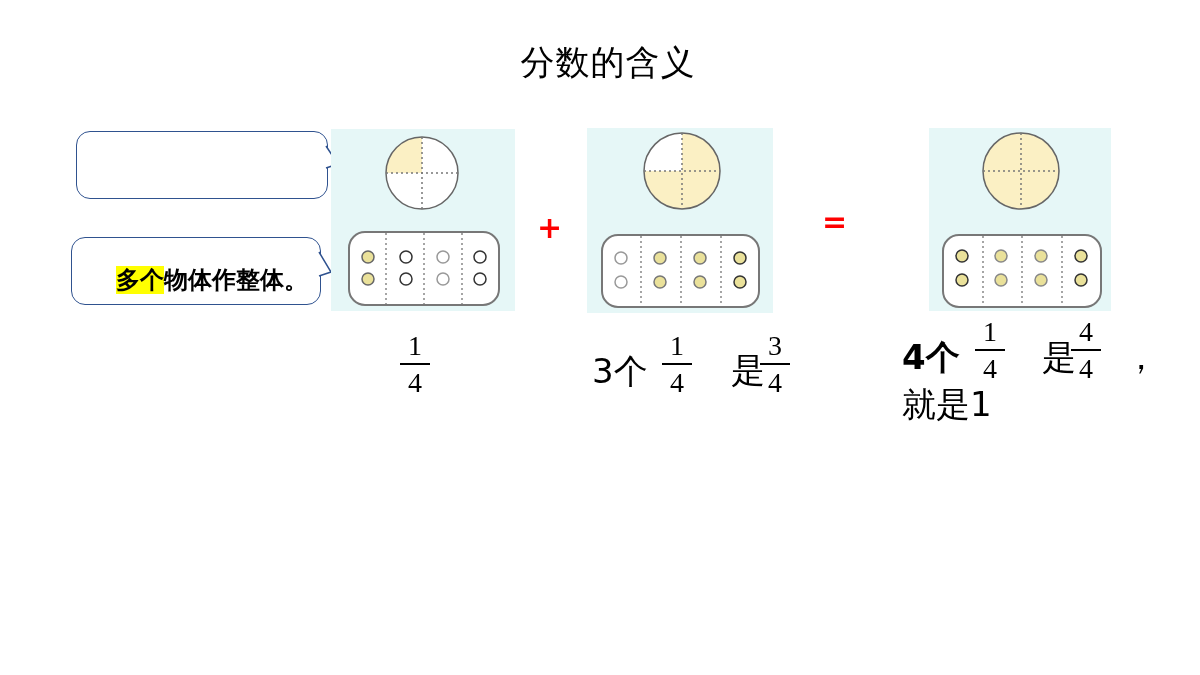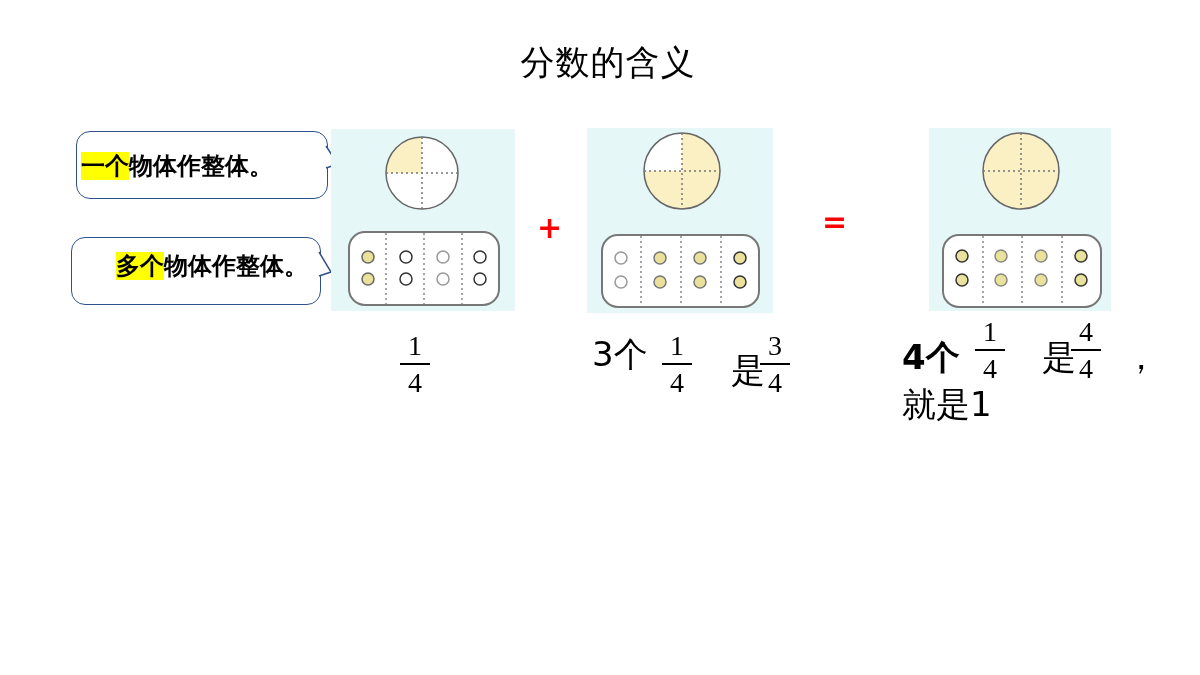--- a/index.html
+++ b/index.html
@@ -39,30 +39,27 @@
   </style>
 </head>
 <body>
 
 <div class="title">分数的含义</div>
 
 <div class="bubble" style="left:76px; top:131px; width:252px; height:68px;">
   <svg class="tail" width="20" height="30" style="left:249px; top:10px;">
     <path d="M0 4 L12 22 L0 26" fill="#fff" stroke="#2f528f" stroke-width="1.5"></path>
   </svg>
-  <div class="txt" style="top:18px;">
-    <span class="hl">一个</span><span>物体作整体。</span>
-  </div>
 </div>
 
 <div class="bubble" style="left:71px; top:237px; width:250px; height:68px;">
   <svg class="tail" width="20" height="30" style="left:247px; top:10px;">
     <path d="M0 4 L12 24 L0 28" fill="#fff" stroke="#2f528f" stroke-width="1.5"></path>
   </svg>
-  <div class="txt" style="top:12px;padding-left:40px;">
+  <div class="txt" style="top:26px;padding-left:40px;">
     <span class="hl">多个</span><span>物体作整体。</span>
   </div>
 </div>
 
 <div class="panel" style="left:331px; top:129px; width:184px; height:182px;">
   <svg width="184" height="182">
     <circle cx="91" cy="44" r="36" fill="#fff"></circle>
     <path d="M91 44 L91 8 A36 36 0 0 0 55 44 Z" fill="#fbf0c4"></path>
     <circle cx="91" cy="44" r="36" fill="none" stroke="#666" stroke-width="1.5"></circle>
     <line x1="91" y1="8" x2="91" y2="80" stroke="#777" stroke-width="1.5" stroke-dasharray="2,3"></line>
@@ -126,21 +123,21 @@
     <circle cx="152" cy="128" r="6" fill="#eae19a" stroke="#333" stroke-width="1.5"></circle>
     <circle cx="152" cy="152" r="6" fill="#eae19a" stroke="#333" stroke-width="1.5"></circle>
   </svg>
 </div>
 
 <div class="frac" style="left:404px; top:332px;">
   <span class="num">1</span>
   <span class="den">4</span>
 </div>
 
-<div class="sentence" style="left:592px; top:332px;">3个</div>
+<div class="sentence" style="left:592px; top:349px;">3个</div>
 <div class="frac" style="left:666px; top:332px;">
   <span class="num">1</span>
   <span class="den">4</span>
 </div>
 <div class="sentence" style="left:731px; top:348px;">是</div>
 <div class="frac" style="left:764px; top:332px;">
   <span class="num">3</span>
   <span class="den">4</span>
 </div>
 

